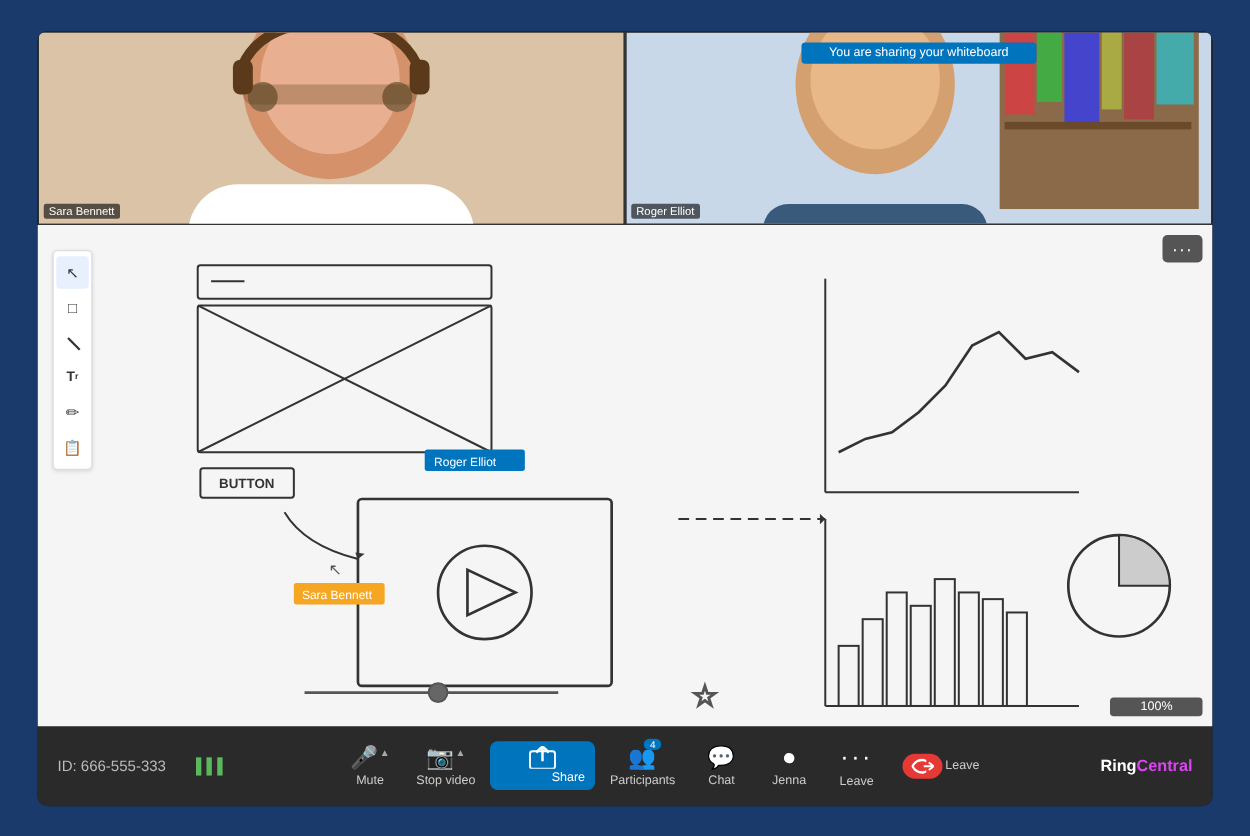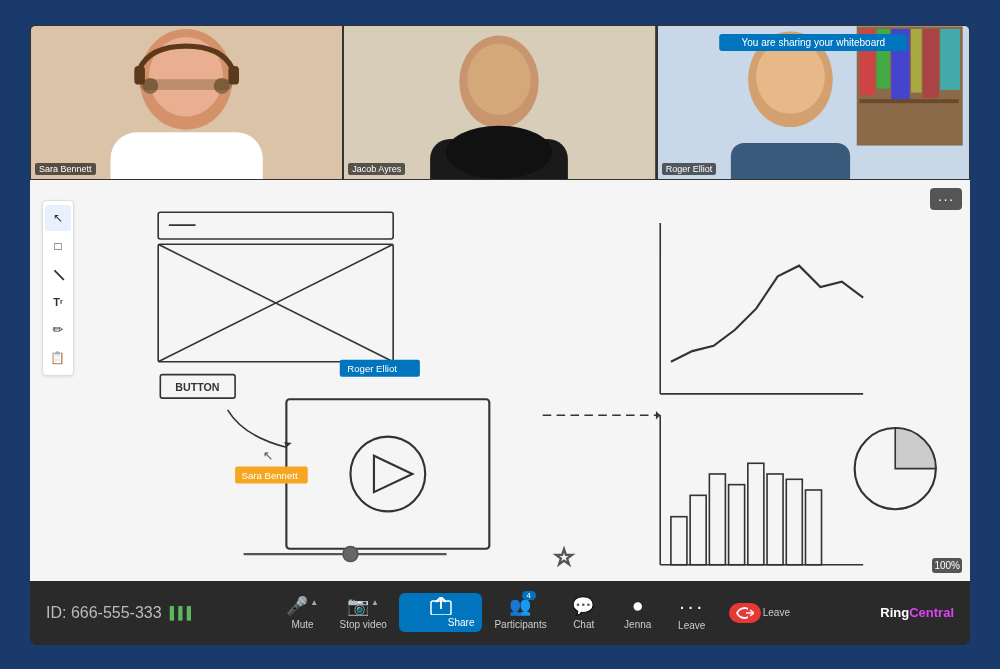--- a/index.html
+++ b/index.html
@@ -110,36 +110,36 @@
       letter-spacing: 1px;
     }
     
     .zoom-indicator {
       position: absolute;
       bottom: 8px;
       right: 8px;
       background: #555;
       color: #fff;
       font-size: 10px;
-      padding: 2px 2px;
+      padding: 2px 24px;
       border-radius: 3px;
     }
     
     .bottom-bar {
       height: 64px;
       background: #2a2a2a;
       display: flex;
       align-items: center;
       padding: 0 16px;
       flex-shrink: 0;
     }
     .meeting-id {
       color: #bbb;
-      font-size: 16px;
-      margin-right: 8px;
+      font-size: 12px;
+      margin-right: 24px;
     }
     .signal-icon {
       color: #5cb85c;
       font-size: 12px;
       margin-right: auto;
     }
     .bottom-controls {
       display: flex;
       align-items: center;
       gap: 4px;
@@ -243,30 +243,20 @@
         <circle cx="144" cy="65" r="6" fill="#8a6a4a"></circle>
         <rect x="82" y="60" width="70" height="8" rx="4" fill="#5a3a1a" opacity="0.3"></rect>
 
         <path d="M82,52 Q90,35 117,35 Q144,35 152,52" stroke="#5a3a1a" stroke-width="4" fill="none"></path>
         <rect x="78" y="50" width="8" height="14" rx="3" fill="#5a3a1a"></rect>
         <rect x="149" y="50" width="8" height="14" rx="3" fill="#5a3a1a"></rect>
       </svg>
       <div class="participant-name">Sara Bennett</div>
     </div>
 
-    <div class="participant-tile">
-      <svg width="100%" height="100%" viewBox="0 0 235 155" preserveAspectRatio="xMidYMid slice">
-        <rect width="235" height="155" fill="#d8cdb8"></rect>
-        <ellipse cx="117" cy="62" rx="30" ry="35" fill="#c8956e"></ellipse>
-        <ellipse cx="117" cy="60" rx="24" ry="27" fill="#d4a878"></ellipse>
-        <rect x="65" y="105" width="104" height="80" rx="15" fill="#1a1a1a"></rect>
-        <ellipse cx="117" cy="115" rx="40" ry="20" fill="#111111"></ellipse>
-      </svg>
-      <div class="participant-name">Jacob Ayres</div>
-    </div>
 
     <div class="participant-tile" style="position:relative;">
       <svg width="100%" height="100%" viewBox="0 0 235 155" preserveAspectRatio="xMidYMid slice">
         <rect width="235" height="155" fill="#c8d8e8"></rect>
 
         <rect x="150" y="20" width="80" height="90" fill="#8b6a4a"></rect>
         <rect x="152" y="22" width="12" height="50" fill="#c44"></rect>
         <rect x="165" y="22" width="10" height="45" fill="#4a4"></rect>
         <rect x="176" y="22" width="14" height="55" fill="#44c"></rect>
         <rect x="191" y="22" width="8" height="48" fill="#aa4"></rect>

